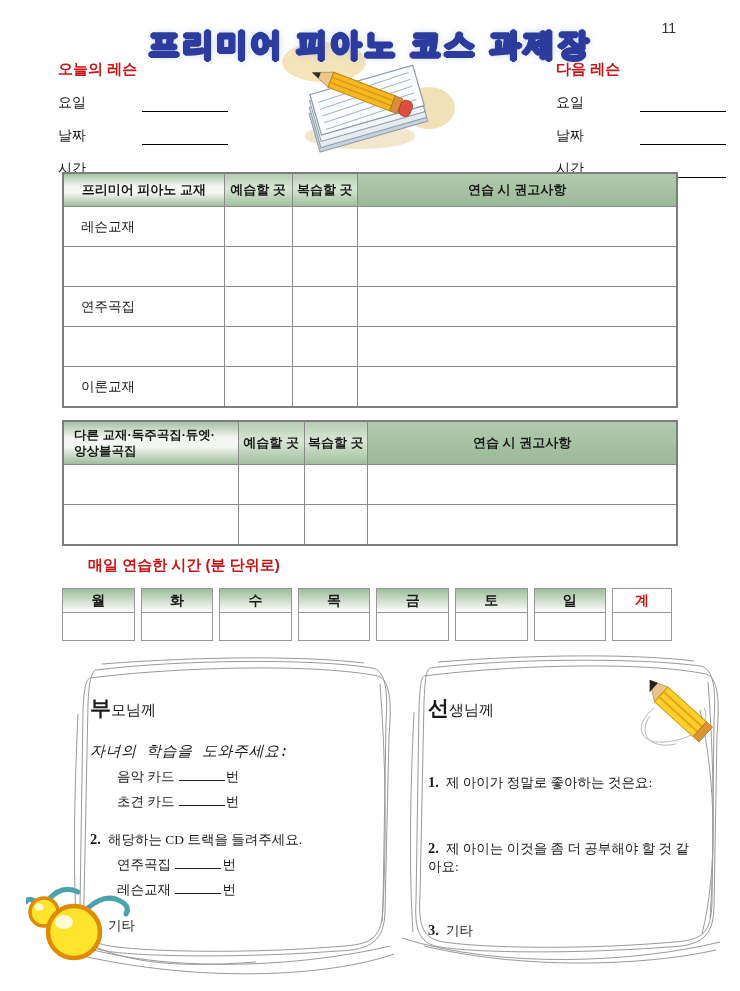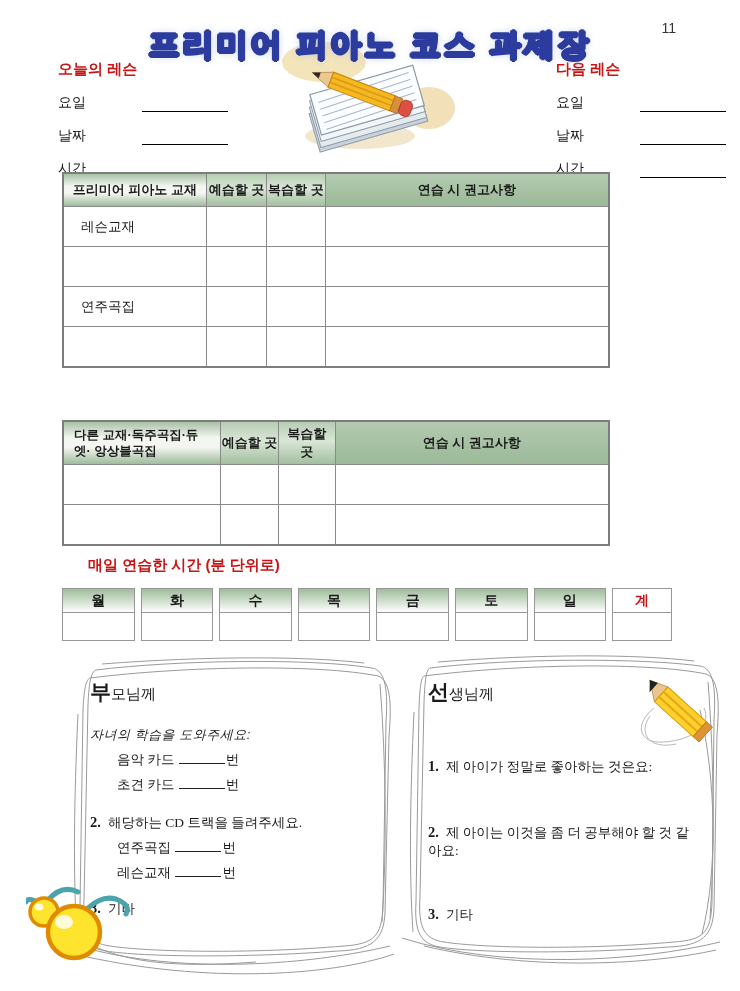--- a/index.html
+++ b/index.html
@@ -22,21 +22,21 @@
 
   
   .lesson-block{position:absolute;top:60px;}
   #lesson-left{left:58px;} #lesson-right{left:556px;}
   .red-heading{color:#c81414;font-weight:bold;font-size:15px;}
   .field-row{display:flex;align-items:flex-end;margin-top:14px;height:19px;gap:39px;}
   .field-row .lbl{font-family:"Liberation Serif",serif;font-size:14px;width:36px;}
   .field-row .line{width:86px;margin-left:9px;border-bottom:1.6px solid #000;height:16px;}
 
   
-  table.gridtbl{position:absolute;left:62px;width:548px;border-collapse:collapse;
+  table.gridtbl{position:absolute;left:62px;width:616px;border-collapse:collapse;
     border:2px solid #7d7d7d;table-layout:fixed;padding-left:24px;}
   #table1{top:172px;} #table2{top:420px;}
   .gridtbl th,.gridtbl td{border:1px solid #8a8a8a;padding:0;}
   .gridtbl th{font-size:13px;font-weight:bold;height:32px;text-align:center;}
   #table2 th{height:38px;}
   #table2 th.c0{text-align:left;padding:2px 10px;font-size:12.5px;line-height:1.3;}
   .gridtbl td{height:39px;font-family:"Liberation Serif",serif;font-size:13.5px;
     text-align:left;padding-left:17px;background:#fff;}
   .c0{width:26.2%;} .c1{width:11%;} .c2{width:10.6%;} .c3{width:52.2%;}
   th.g-light{background:linear-gradient(180deg,#a8c2a5 0%,#f3f6f1 38%,#f3f6f1 60%,#9fbc9c 100%);}
@@ -52,24 +52,24 @@
     background:linear-gradient(180deg,#9fbc9c 0%,#e9f0e7 78%,#ffffff 100%);}
   .daybox .bd{height:27px;background:#fff;}
   .daybox.total{flex:0.82;}
   .daybox.total .hd{background:#ffffff;color:#c81414;}
 
   
   .sketchbox{position:absolute;}
   #box-parents{left:56px;top:650px;width:340px;height:318px;}
   #box-teacher{left:394px;top:650px;width:330px;height:312px;}
   .sketchbox svg.border{position:absolute;left:0;top:0;width:100%;height:100%;overflow:visible;}
-  .sketch-content{position:absolute;left:34px;top:28px;right:24px;}
+  .sketch-content{position:absolute;left:34px;top:44px;right:24px;}
   .note-heading{font-family:"Liberation Serif",serif;font-size:15px;}
   .note-heading .lead{font-size:21px;font-weight:bold;}
-  .intro{font-family:Liberation Sans, sans-serif;font-style:italic;font-size:13px;margin-top:20px;letter-spacing:0.5px;}
+  .intro{font-family:Liberation Mono, monospace;font-style:italic;font-size:15px;margin-top:20px;letter-spacing:0.5px;}
   .item{margin-top:15px;font-family:"Liberation Serif",serif;font-size:13.5px;}
   .item .num{font-weight:bold;font-size:14.5px;margin-right:7px;}
   .sub{margin:7px 0 0 27px;font-family:"Liberation Serif",serif;font-size:13.5px;}
   .blank{display:inline-block;width:46px;border-bottom:1.4px solid #222;height:11px;margin:0 1px;}
   #box-teacher .note-heading{margin-top:0;}
   #box-teacher .item.sp1{margin-top:52px;}
   #box-teacher .item.sp2{margin-top:48px;}
   #box-teacher .item.sp3{margin-top:46px;}
 
   .glasses{position:absolute;left:26px;top:874px;width:130px;height:92px;z-index:6;}
@@ -167,20 +167,26 @@
       <td></td>
       <td></td>
       <td></td>
     </tr>
     <tr>
       <td></td>
       <td></td>
       <td></td>
       <td></td>
     </tr>
+    <tr>
+      <td>이론교재</td>
+      <td></td>
+      <td></td>
+      <td></td>
+    </tr>
   </tbody>
     </table>
 
   <table class="gridtbl" id="table2">
     <tbody>
         <tr>
       <th class="c0 g-light">다른 교재·독주곡집·듀엣· 앙상블곡집</th>
       <th class="c1 g-mid">예습할 곳</th>
       <th class="c2 g-mid">복습할 곳</th>
       <th class="c3 g-full">연습 시 권고사항</th>

